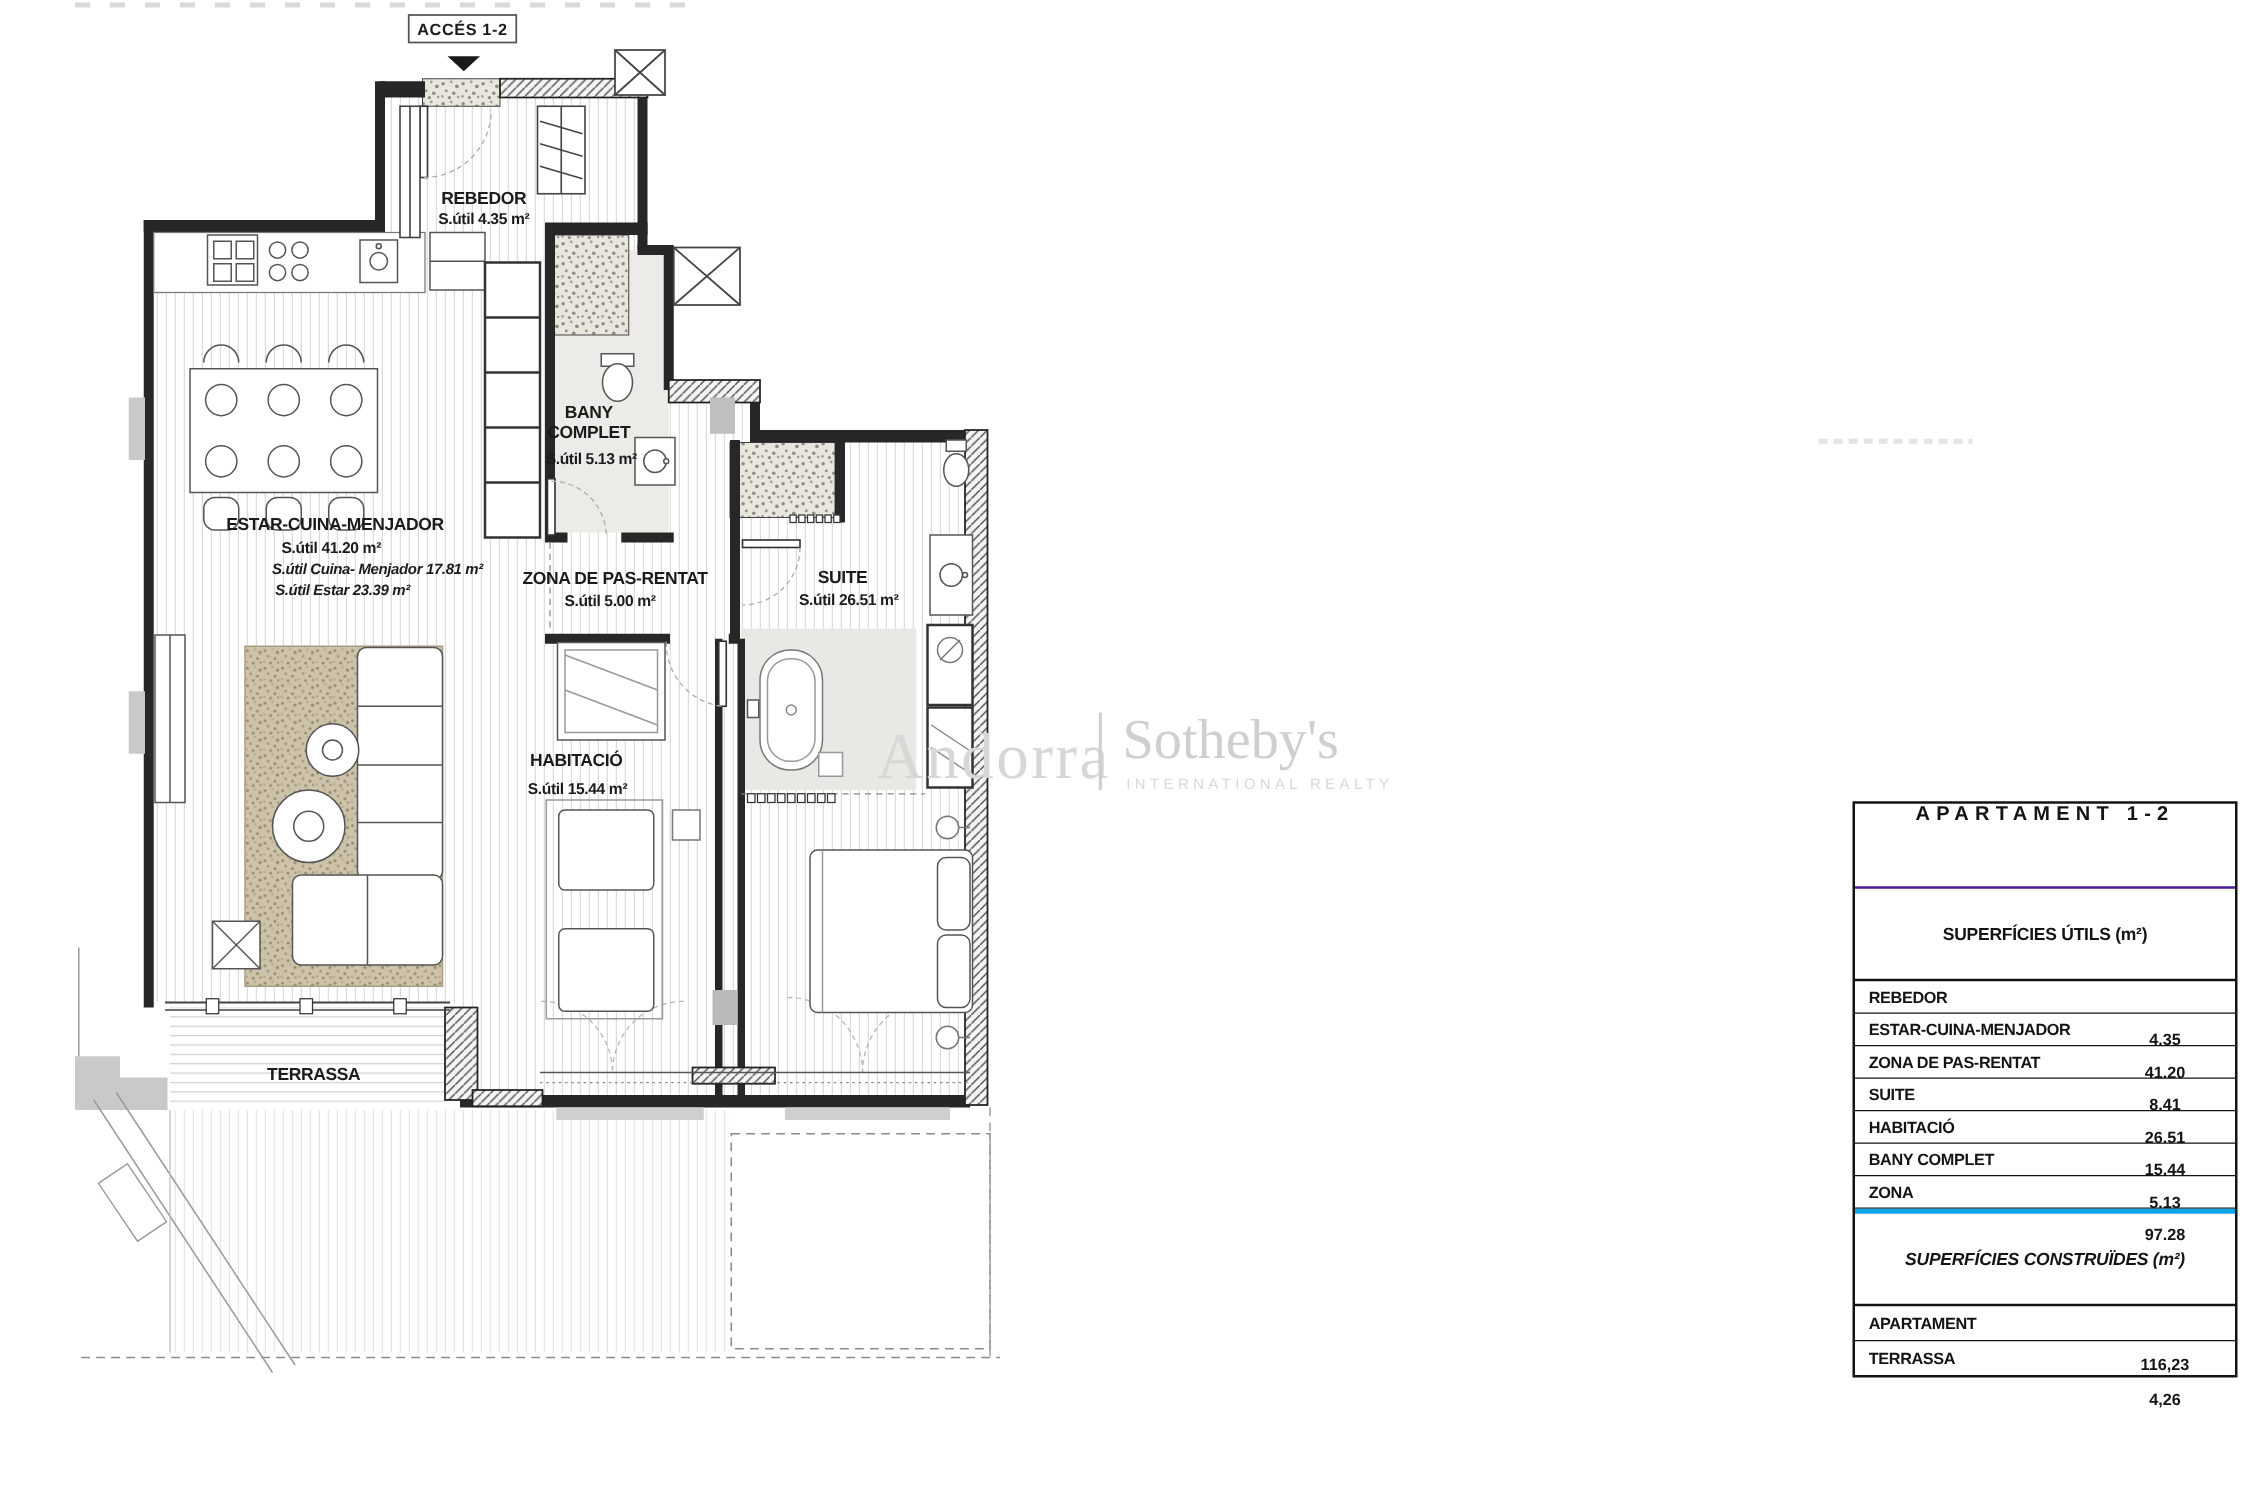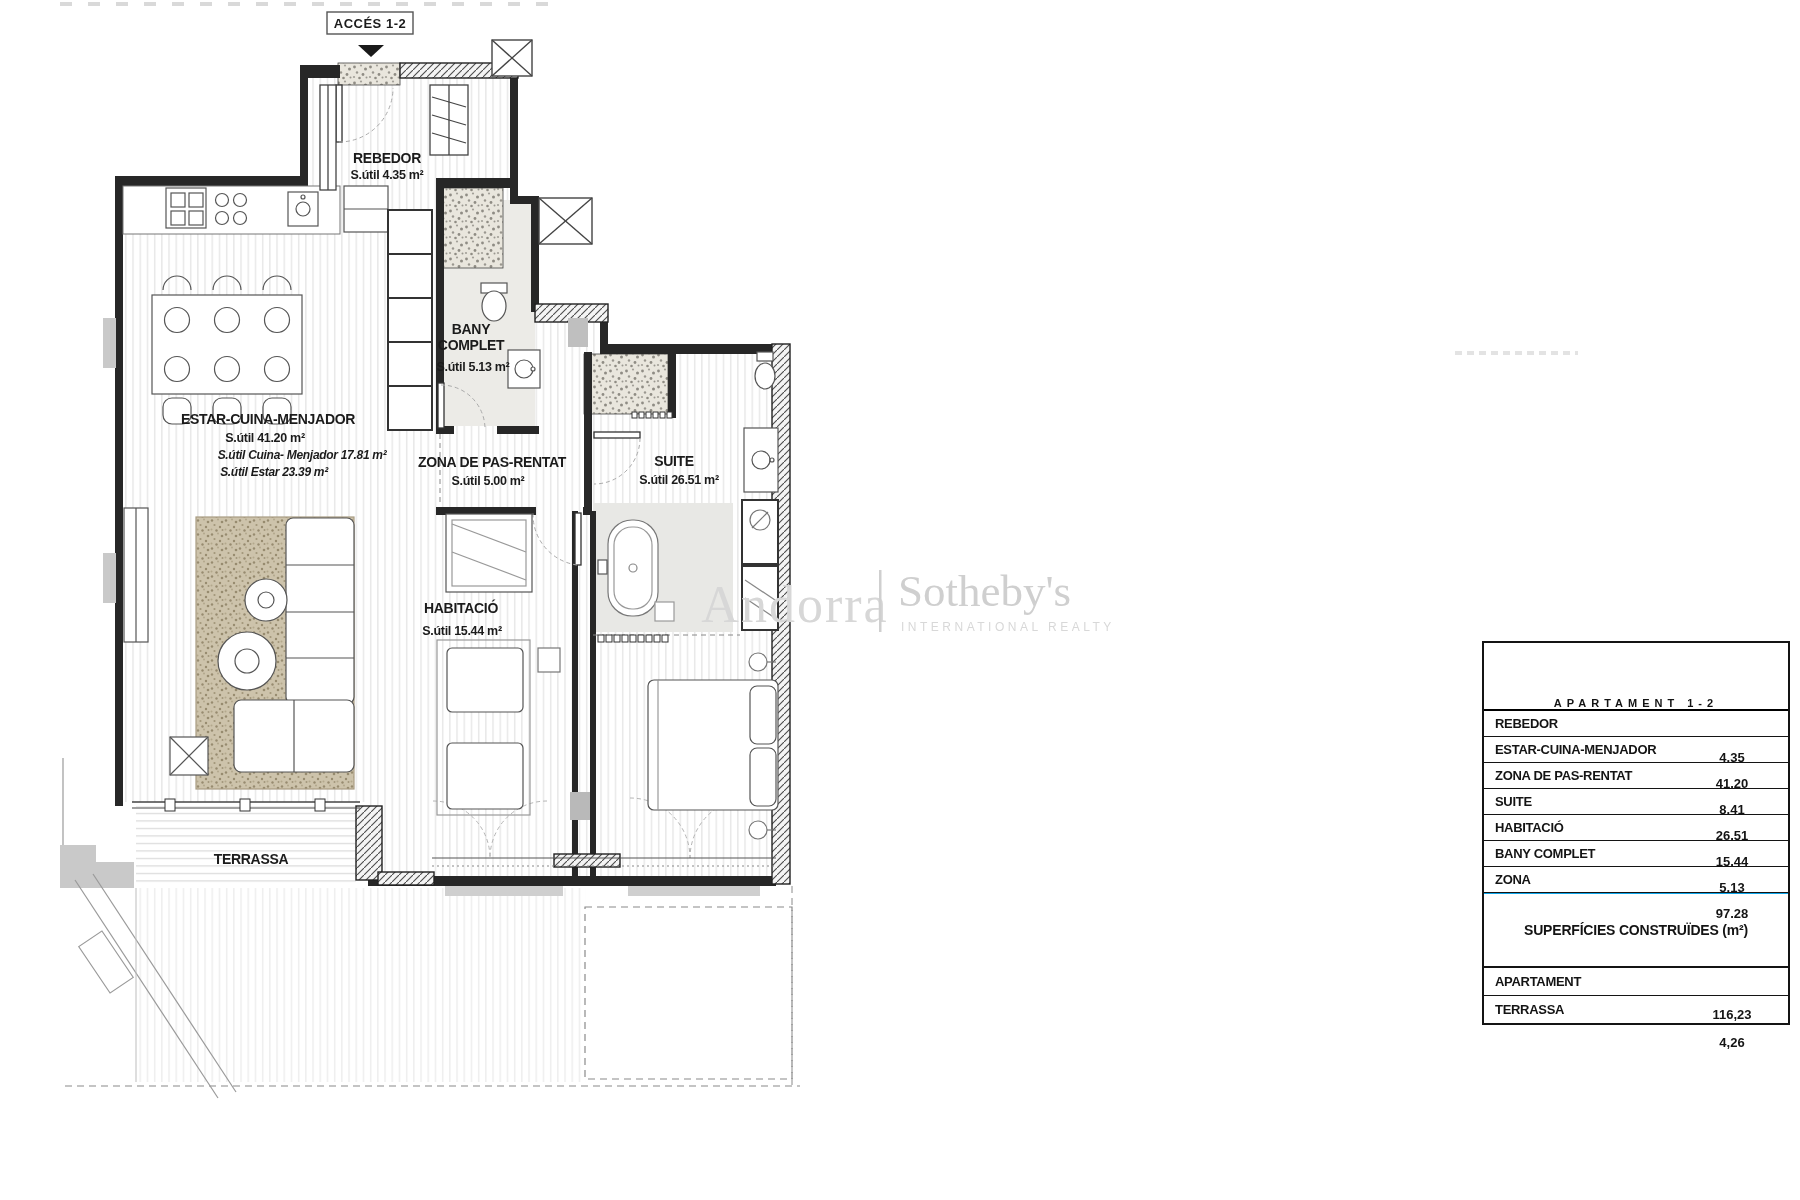--- a/index.html
+++ b/index.html
@@ -7,25 +7,25 @@
          font-family:"Liberation Sans",sans-serif;}
   svg text{font-family:"Liberation Sans",sans-serif;}
   .rn{font-weight:bold;font-size:14px;fill:#1b1b1b;letter-spacing:-0.3px;}
   .ra{font-weight:bold;font-size:12.5px;fill:#1b1b1b;letter-spacing:-0.3px;}
   .rs{font-weight:bold;font-style:italic;font-size:12px;fill:#1b1b1b;letter-spacing:-0.3px;}
   .acc{font-weight:bold;font-size:13px;fill:#1b1b1b;letter-spacing:0.5px;}
   .wm-serif{font-family:"Liberation Serif",serif;}
   
   .sumtable{position:absolute;left:1482px;top:641px;width:304px;border:2px solid #141414;
             background:#fff;color:#141414;}
-  .t-title{height:66px;display:flex;align-items:flex-end;justify-content:center;
-           font-weight:bold;font-size:11px;letter-spacing:5px;border-bottom:2px solid #000000;}
+  .t-title{height:66px;display:flex;align-items:flex-start;justify-content:center;
+           font-weight:bold;font-size:16px;letter-spacing:5px;border-bottom:2px solid #4c1d95;}
   .t-sec{height:72px;display:flex;align-items:center;justify-content:center;
          font-weight:bold;font-size:14px;letter-spacing:-0.2px;border-bottom:2px solid #141414;}
-  .t-sec.topline{border-top:1px solid #0ea5e9;}
+  .t-sec.topline{border-top:4px solid #0ea5e9;font-style:italic;}
   .t-row{display:flex;height:25px;border-bottom:1px solid #141414;}
   .t-row.lg{height:27px;}
   .t-row.last{border-bottom:none;}
   .t-label{flex:1;display:flex;align-items:center;padding-left:11px;
            font-weight:bold;font-size:13px;letter-spacing:-0.3px;}
   .t-val{width:112px;border-left:2px solid #141414;display:flex;align-items:center;
          justify-content:center;font-weight:bold;font-size:13px;margin-top:46px;}
 </style>
 </head>
 <body>
@@ -373,20 +373,23 @@
     <text class="wm-serif" x="898" y="606" font-size="45" fill="#cfcfcf">Sotheby's</text>
     <text x="901" y="631" font-size="12" fill="#d8d8d8" letter-spacing="3.5">INTERNATIONAL REALTY</text>
   </g>
 </svg>
 
 
 <div class="sumtable">
   <div class="t-title">
     <span>APARTAMENT 1-2</span>
   </div>
+  <div class="t-sec">
+    <span>SUPERFÍCIES ÚTILS (m²)</span>
+  </div>
 
   <div class="t-row">
     <div class="t-label">REBEDOR</div>
     <div class="t-val">4.35</div>
   </div>
   <div class="t-row">
     <div class="t-label">ESTAR-CUINA-MENJADOR</div>
     <div class="t-val">41.20</div>
   </div>
   <div class="t-row">

